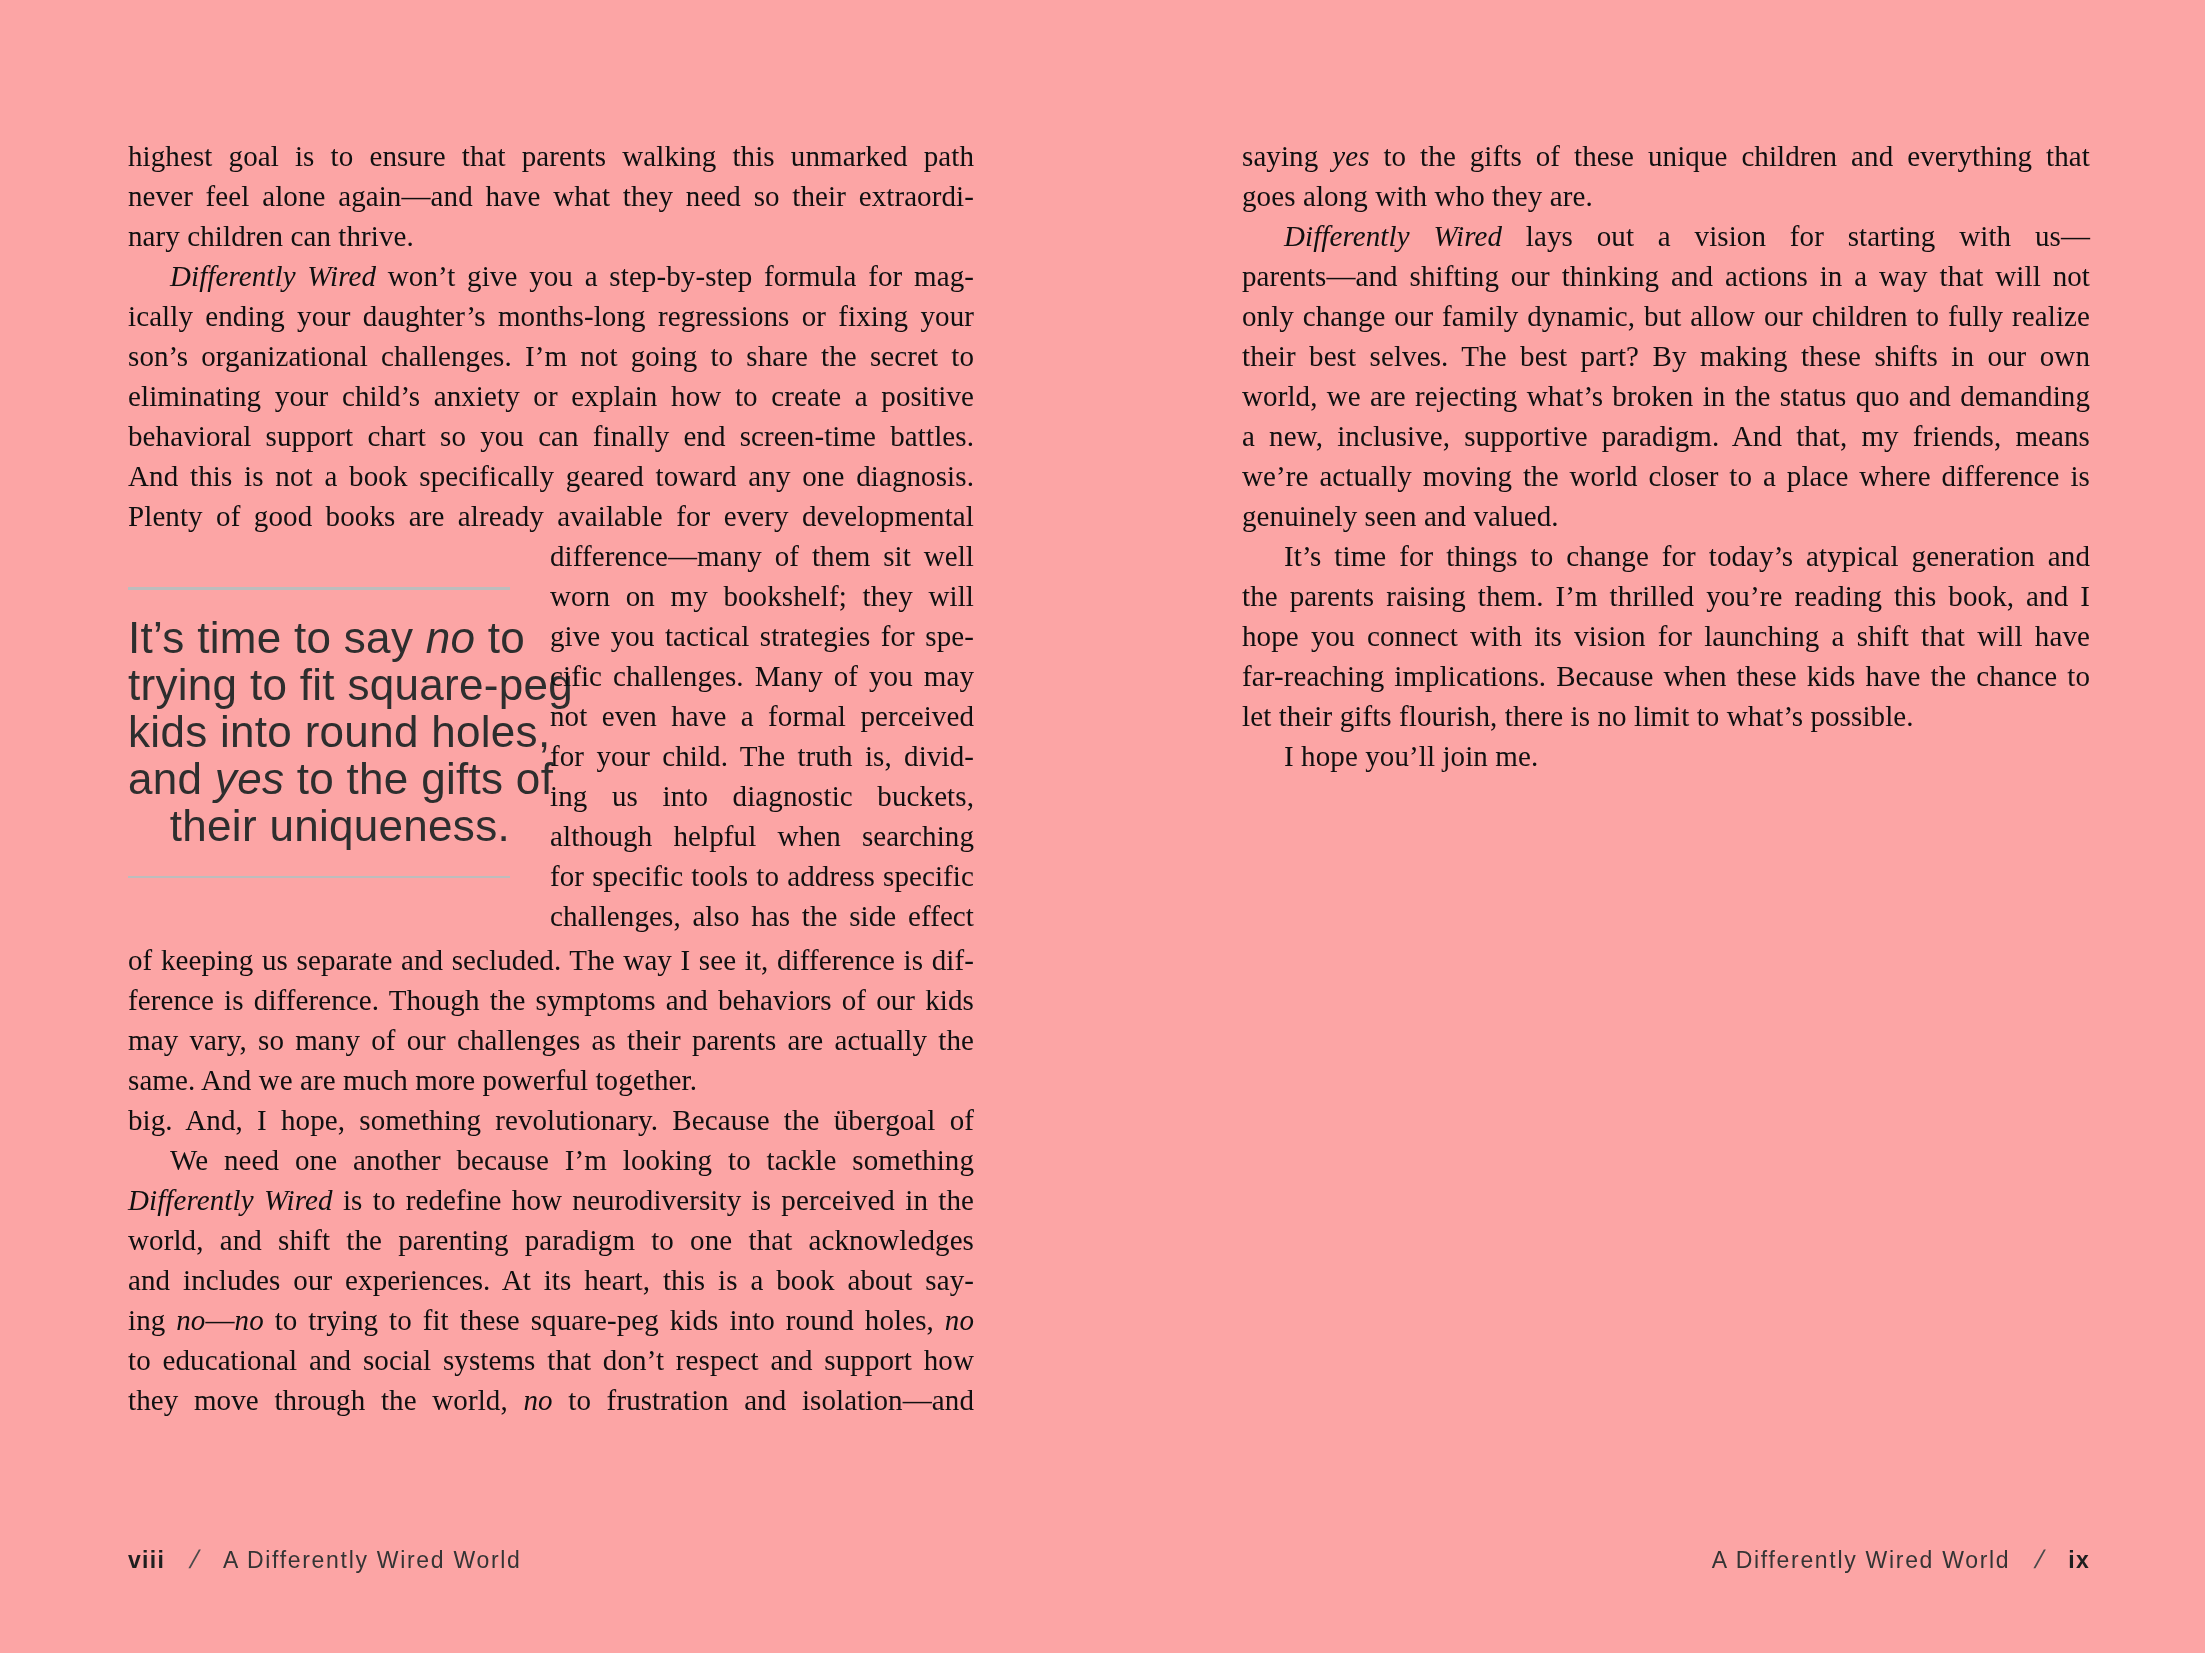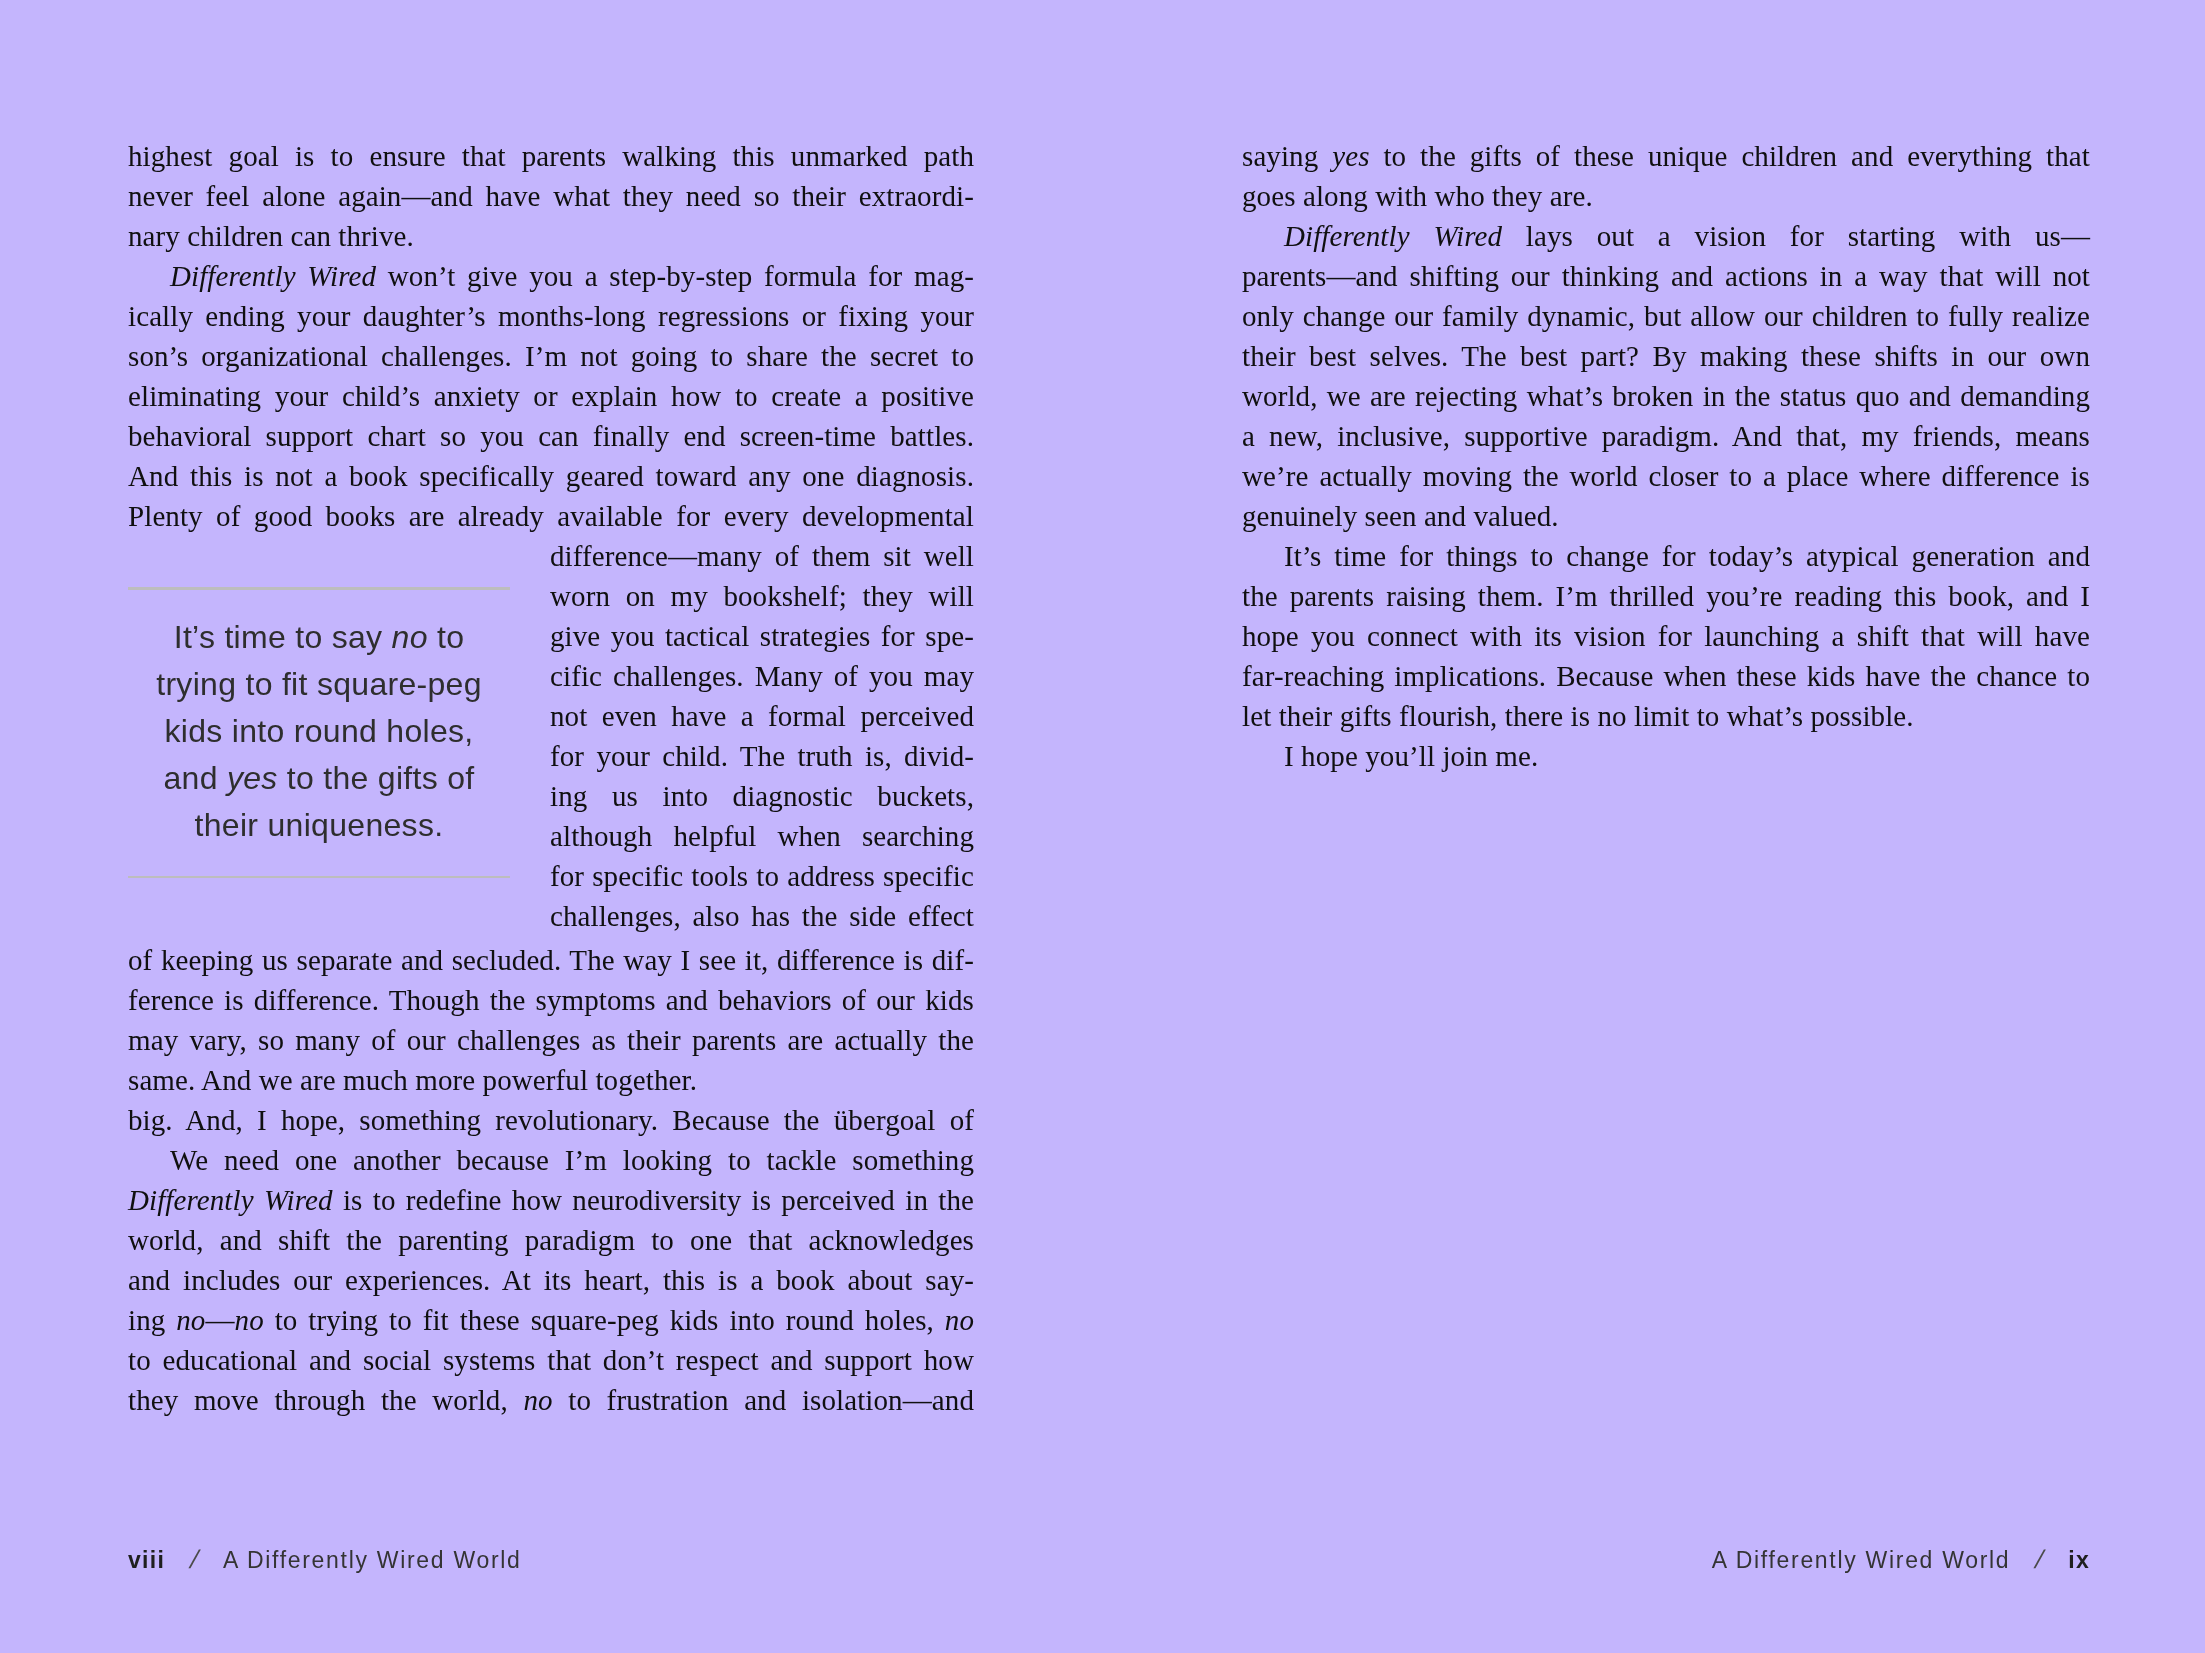--- a/index.html
+++ b/index.html
@@ -2,21 +2,21 @@
 <html style="font-size:13.6px"><head>
 <meta charset="utf-8">
 <style>
   html, body { margin: 0; padding: 0; }
   body {
     width: 2205px; height: 1654px;
     background: #ffffff;
     position: relative;
     font-family: "Liberation Serif", serif;
   }
-  .spread { position: absolute; inset: 0; background: #c4b5fd; }
+  .spread { position: absolute; inset: 0; background: #fca5a5; }
 
   
   .col { position: absolute; top: 136px; }
   .col-left  { left: 128px;  width: 846px; }
   .col-right { left: 1242px; width: 848px; }
 
   .line {
     font-size: 29px;
     line-height: 40px;
     color: #101010;
@@ -30,26 +30,26 @@
   
   .wrap-row { display: flex; height: 404px; }
   .wrap-left  { width: 422px; }
   .wrap-right { width: 424px; }
 
   .pull-quote { margin-top: 51px; width: 382px; }
   .pq-rule { height: 2.5px; background: #bdbdbd; }
   .pq-body { padding: 24px 0 27px 0; }
   .pq-line {
     font-family: "Liberation Sans", sans-serif;
-    font-size: 32px;
+    font-size: 44px;
     line-height: 47px;
     color: #2e2e2e;
     letter-spacing: 0.3px;
     white-space: nowrap;
-    text-align: center;
+    text-align: right;
   }
 
   
   .footer {
     position: absolute;
     top: 1545px;
     display: flex;
     align-items: baseline;
     font-family: "Liberation Sans", sans-serif;
     font-size: 23px;

